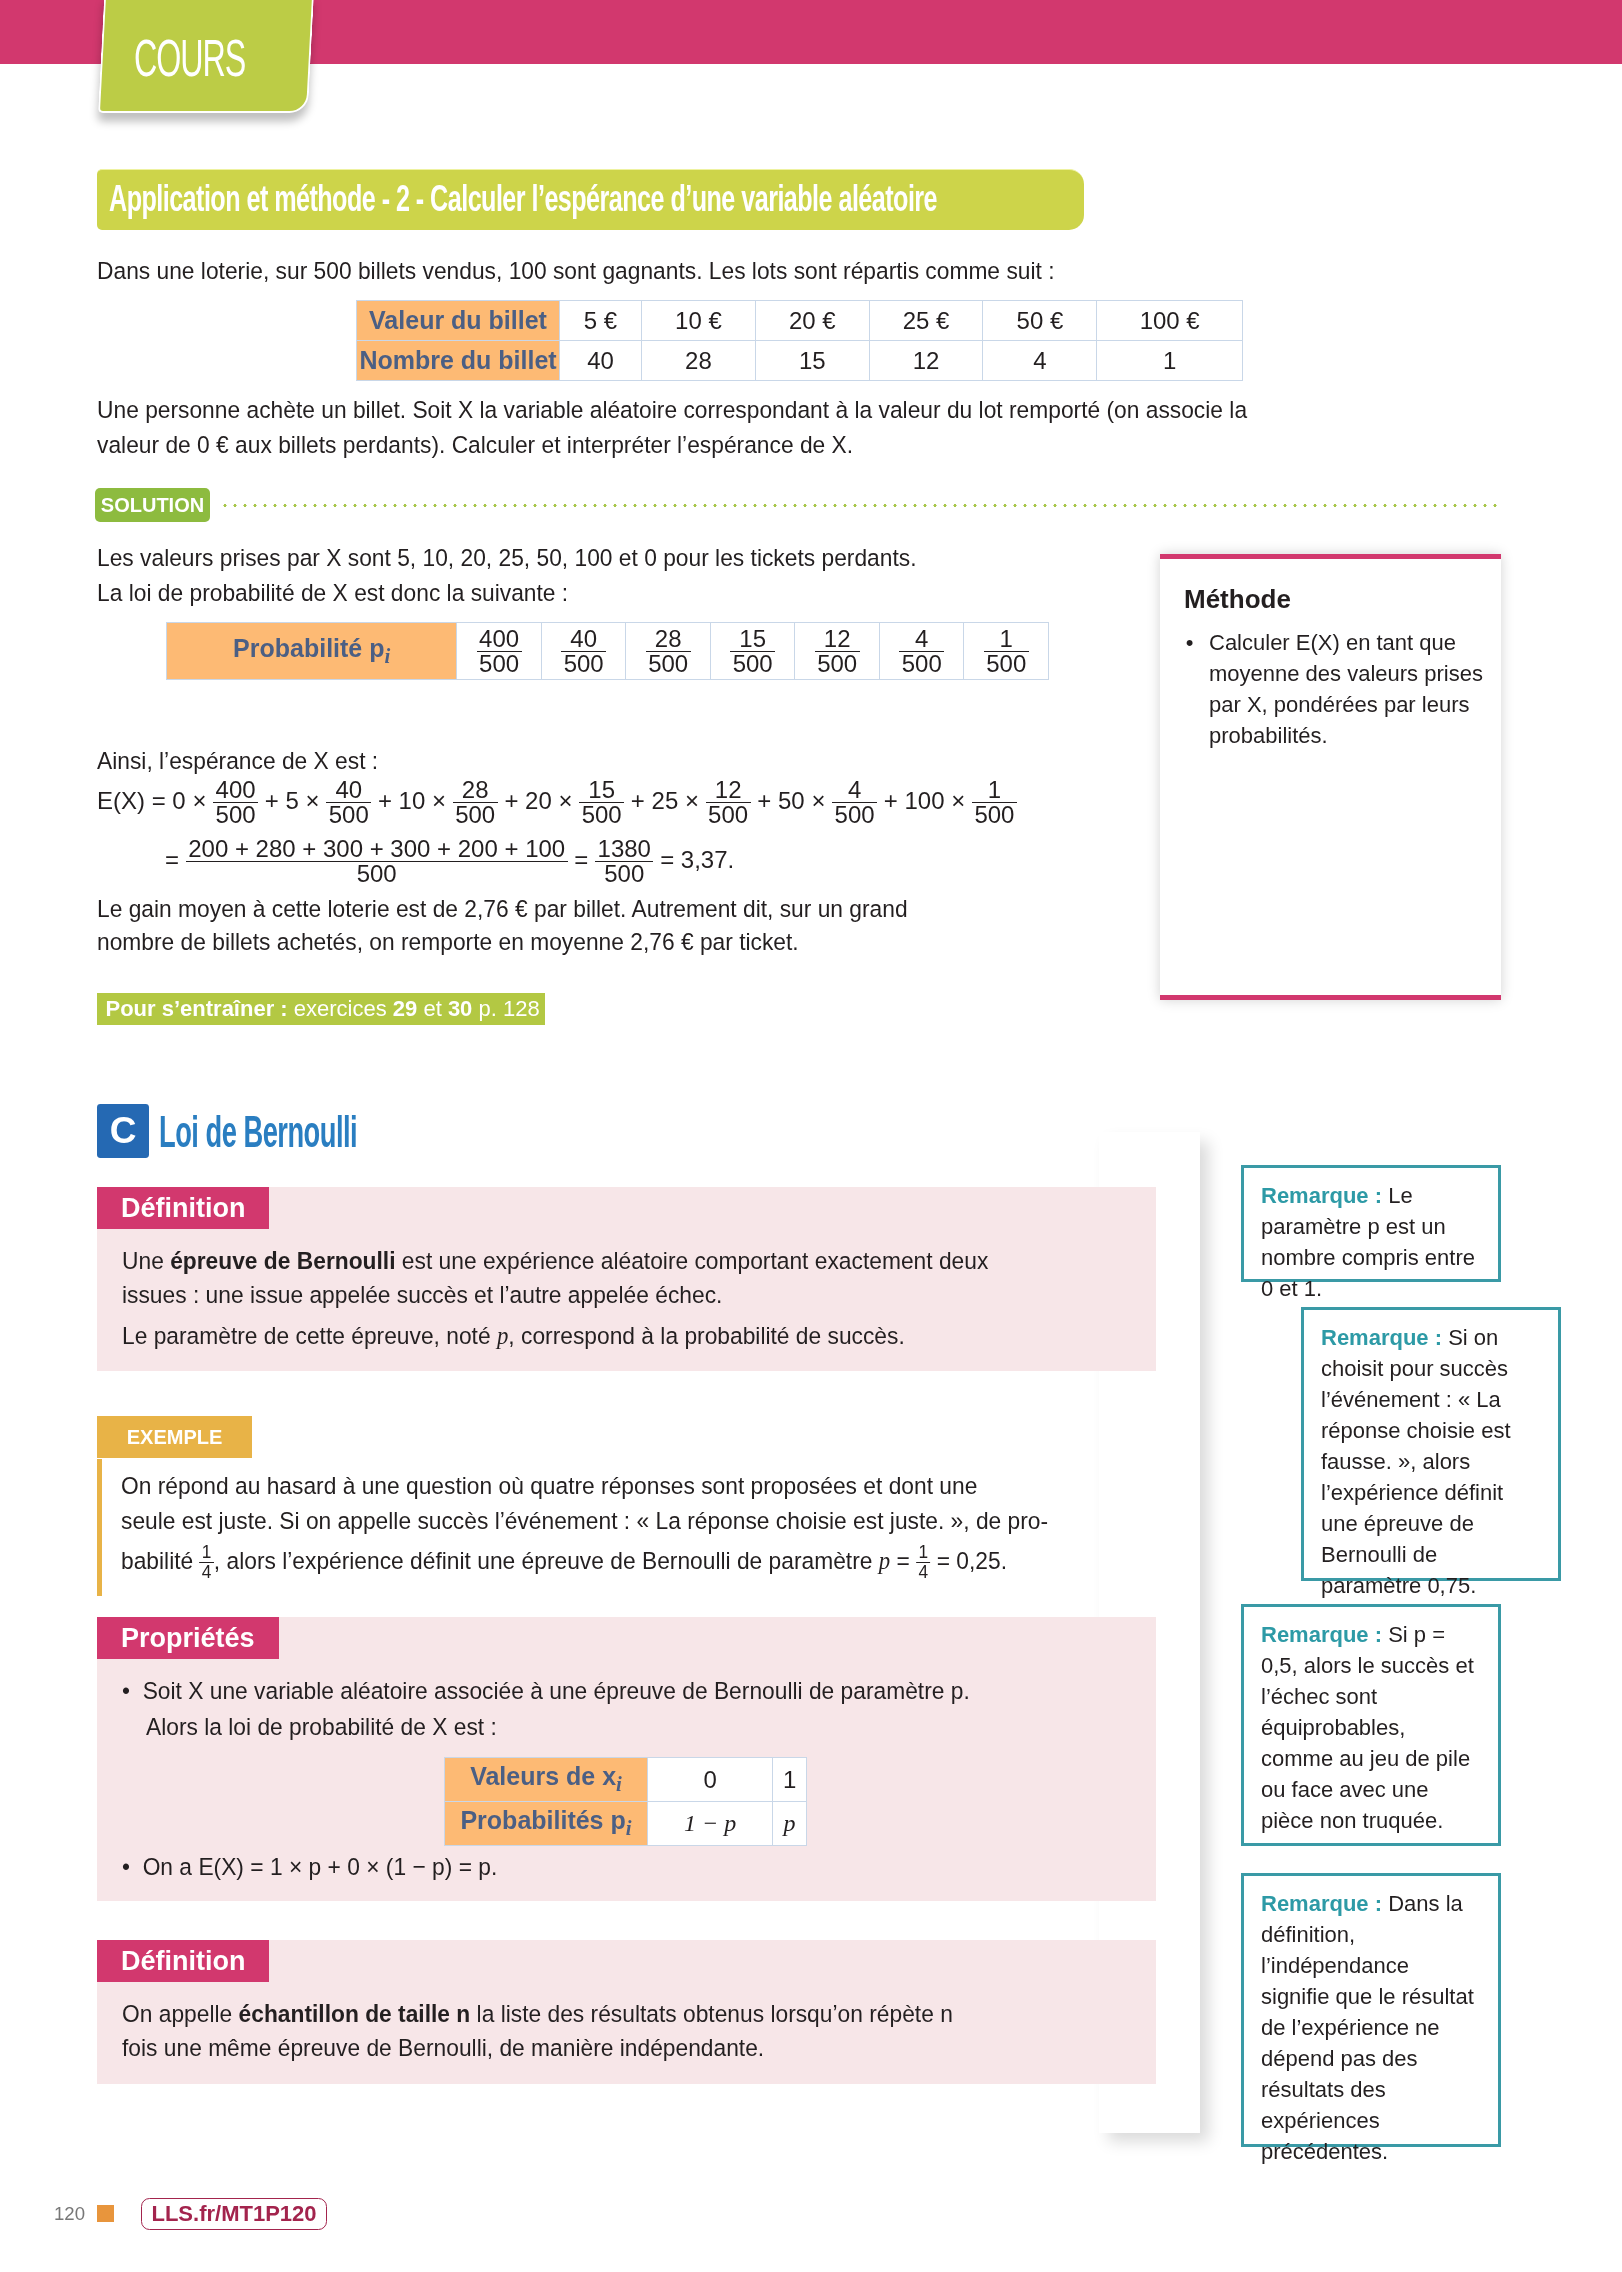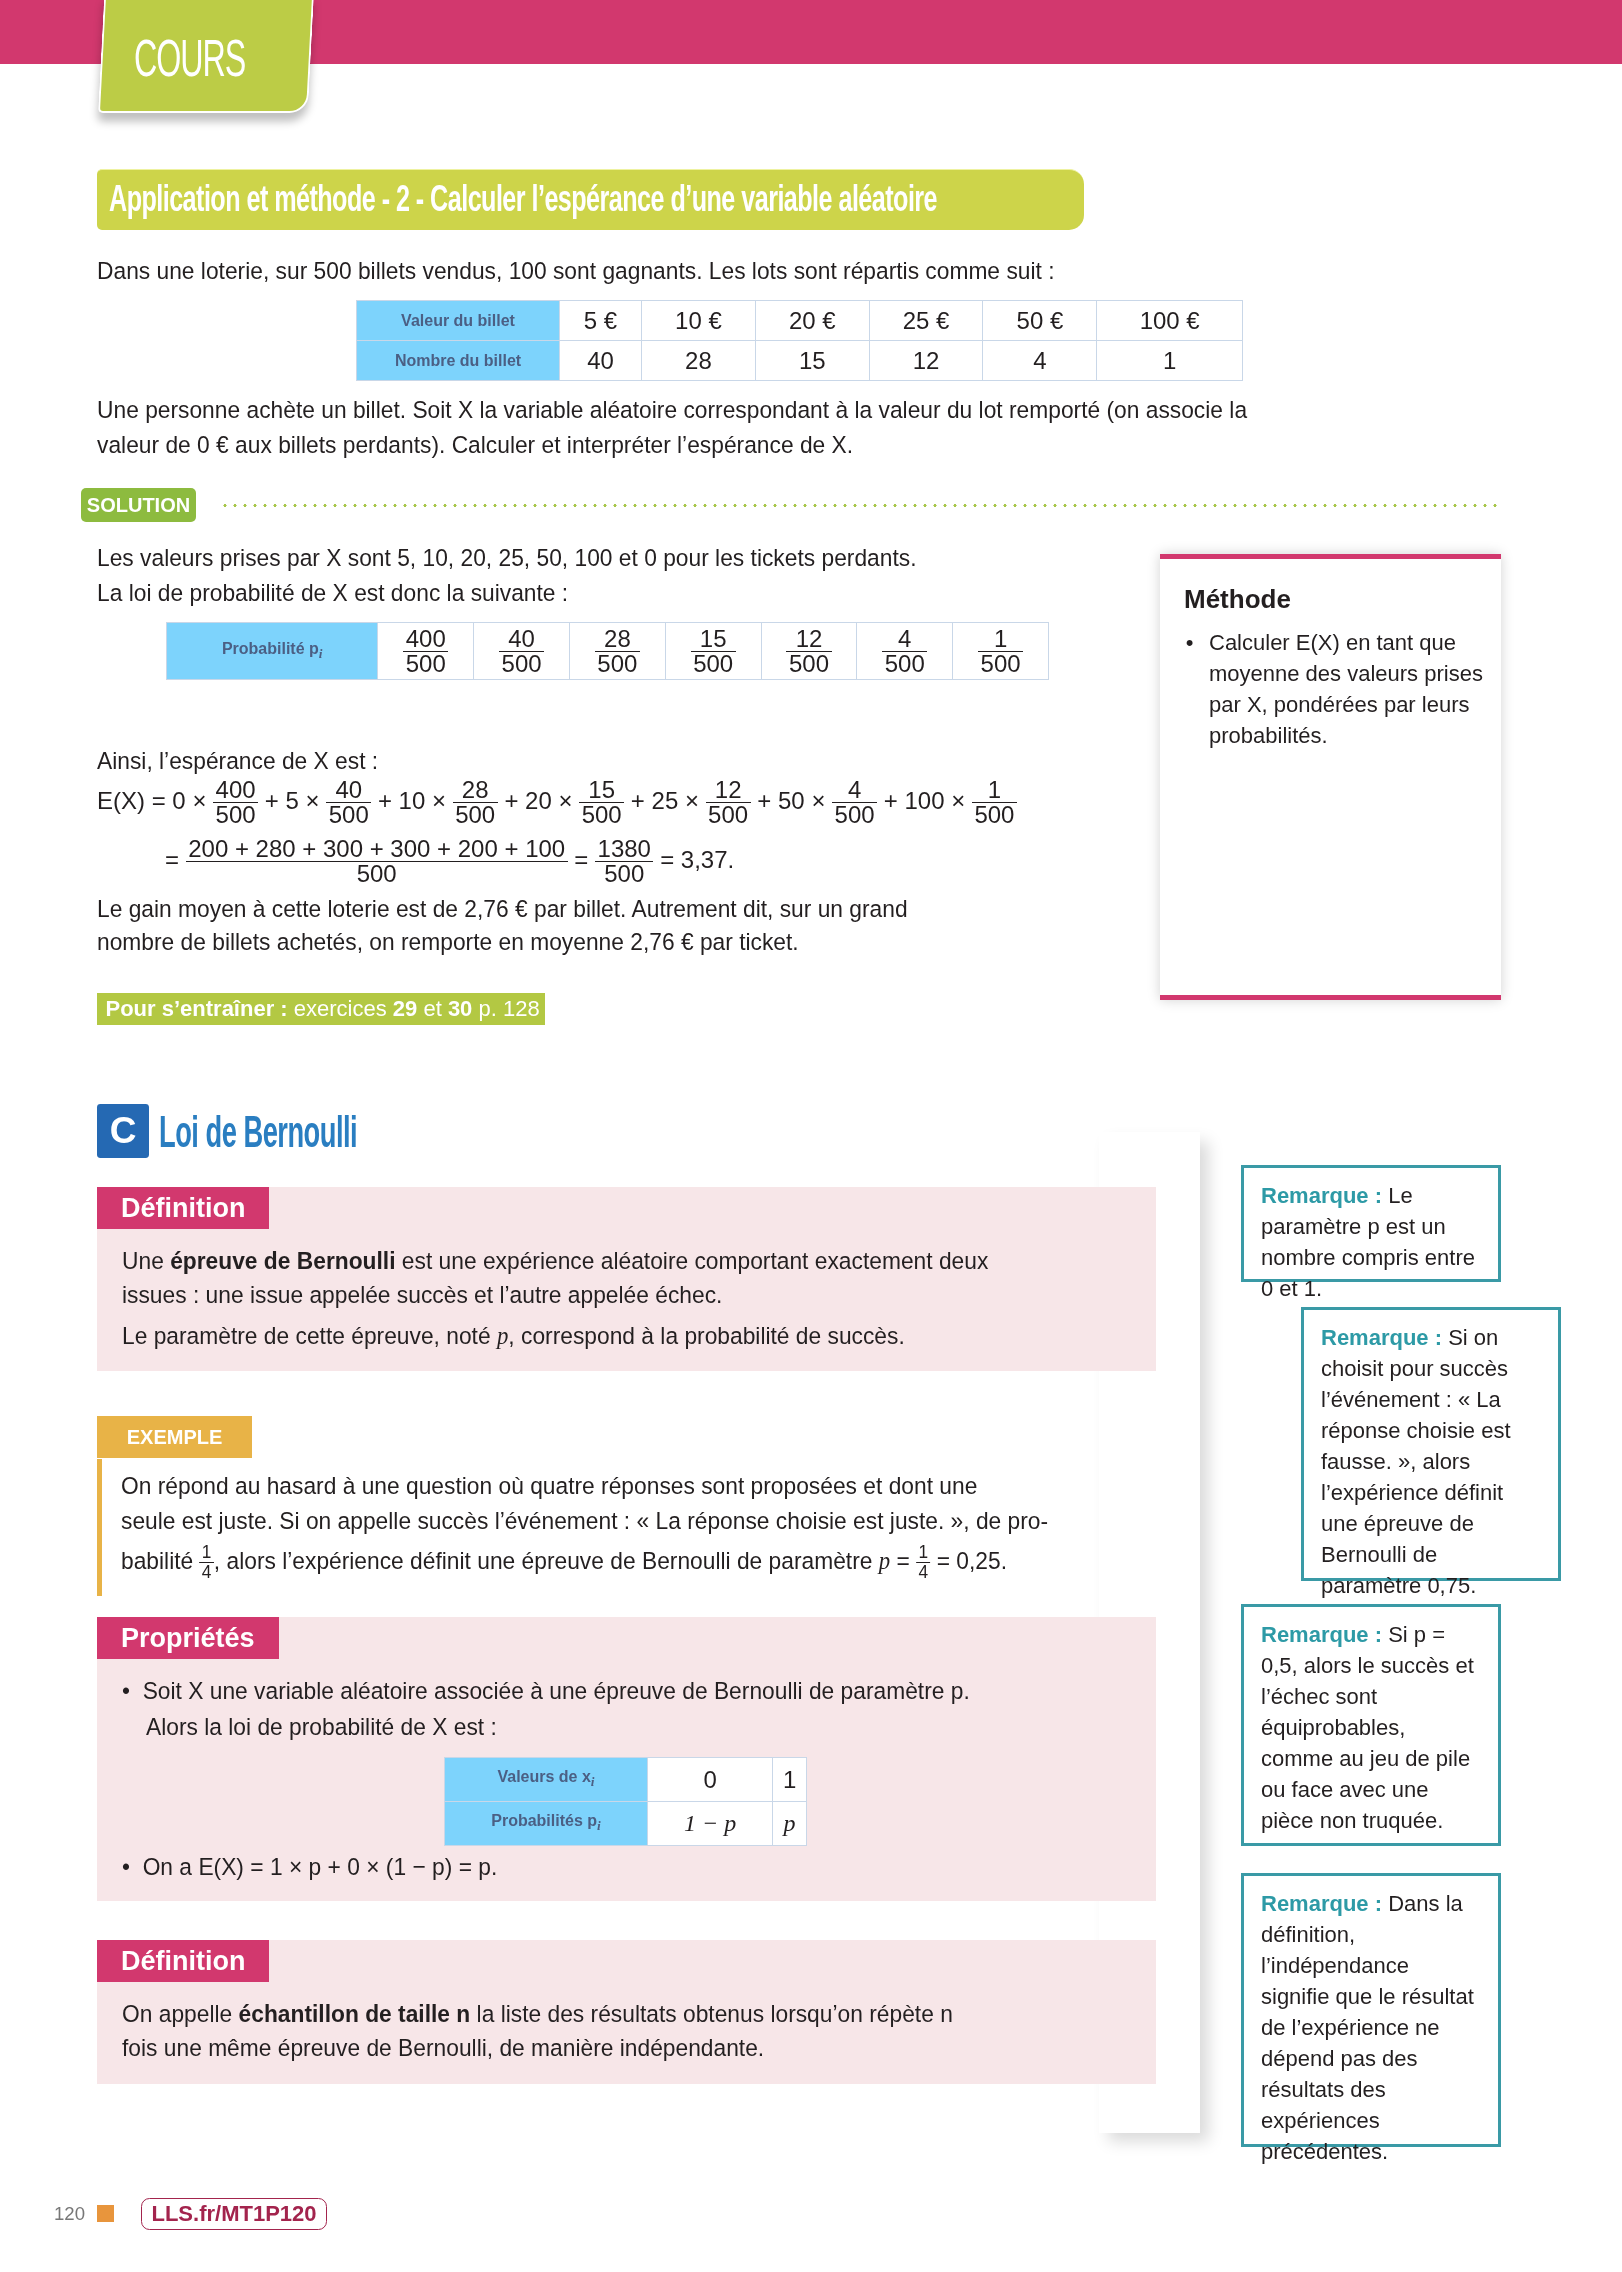--- a/index.html
+++ b/index.html
@@ -15,23 +15,23 @@
     transform: skewX(-3deg); box-shadow: 0 8.5px 8.5px rgba(0,0,0,0.25); border: 2.5px solid #fff; border-top: none; }
   .cours-label { left: 134px; top: 32px; font-size: 52px; font-weight: 400; color: #fff; letter-spacing: -1.7px; transform: scaleX(0.62); transform-origin: left top; line-height: 1; }
 
   .app-title { left: 97px; top: 169px; width: 987px; height: 61px; background: #cdd44a; border-radius: 5px 15px 15px 5px; border-top: 1.7px solid #eef2a0; }
   .app-title span { position: absolute; left: 12px; top: 7.6px; font-size: 37px; font-weight: 700; color: #fff; white-space: nowrap; transform: scaleX(0.68); transform-origin: left top; letter-spacing: -0.8px; }
 
   .text { font-size: 24.5px; line-height: 34px; color: #231f20; white-space: nowrap; transform: scaleX(0.93); transform-origin: left top; }
 
   table.grid { border-collapse: collapse; }
   table.grid td { border: 1.7px solid #c9d7e8; text-align: center; font-size: 24px; color: #231f20; background: #fff; }
-  table.grid td.hd { background: #7dd3fc; color: #4b5f84; font-weight: 700; font-size: 16px; }
-
-  .solution-badge { left: 81px; top: 488px; width: 115px; height: 34px; background: #8dbb3f; border-radius: 5px; color: #fff; font-weight: 700; font-size: 20px; text-align: center; line-height: 34px; }
+  table.grid td.hd { background: #fdba74; color: #4b5f84; font-weight: 700; font-size: 25px; }
+
+  .solution-badge { left: 95px; top: 488px; width: 115px; height: 34px; background: #8dbb3f; border-radius: 5px; color: #fff; font-weight: 700; font-size: 20px; text-align: center; line-height: 34px; }
   .dots { left: 220px; top: 504px; width: 1283px; height: 3.4px; background-image: radial-gradient(circle, #a8c64a 1.4px, transparent 1.7px); background-size: 10px 3.4px; }
 
   .frac { display: inline-block; vertical-align: middle; text-align: center; line-height: 1; }
   .frac .n { display: block; padding: 0 2.5px; border-bottom: 1.7px solid #231f20; }
   .frac .d { display: block; padding: 0 2.5px; }
 
   .methode { left: 1160px; top: 554px; width: 341px; height: 446px; background: #fff; border-top: 5px solid #d2386e; border-bottom: 5px solid #d2386e; box-shadow: 0 0 12px rgba(0,0,0,0.18); }
   .methode h3 { position: absolute; left: 24px; top: 25px; font-size: 26px; font-weight: 700; color: #231f20; }
   .methode ul { position: absolute; left: 24px; top: 68px; width: 304px; list-style: none; }
   .methode li { position: relative; padding-left: 25px; font-size: 22px; line-height: 31px; color: #231f20; margin-bottom: 6.8px; }

